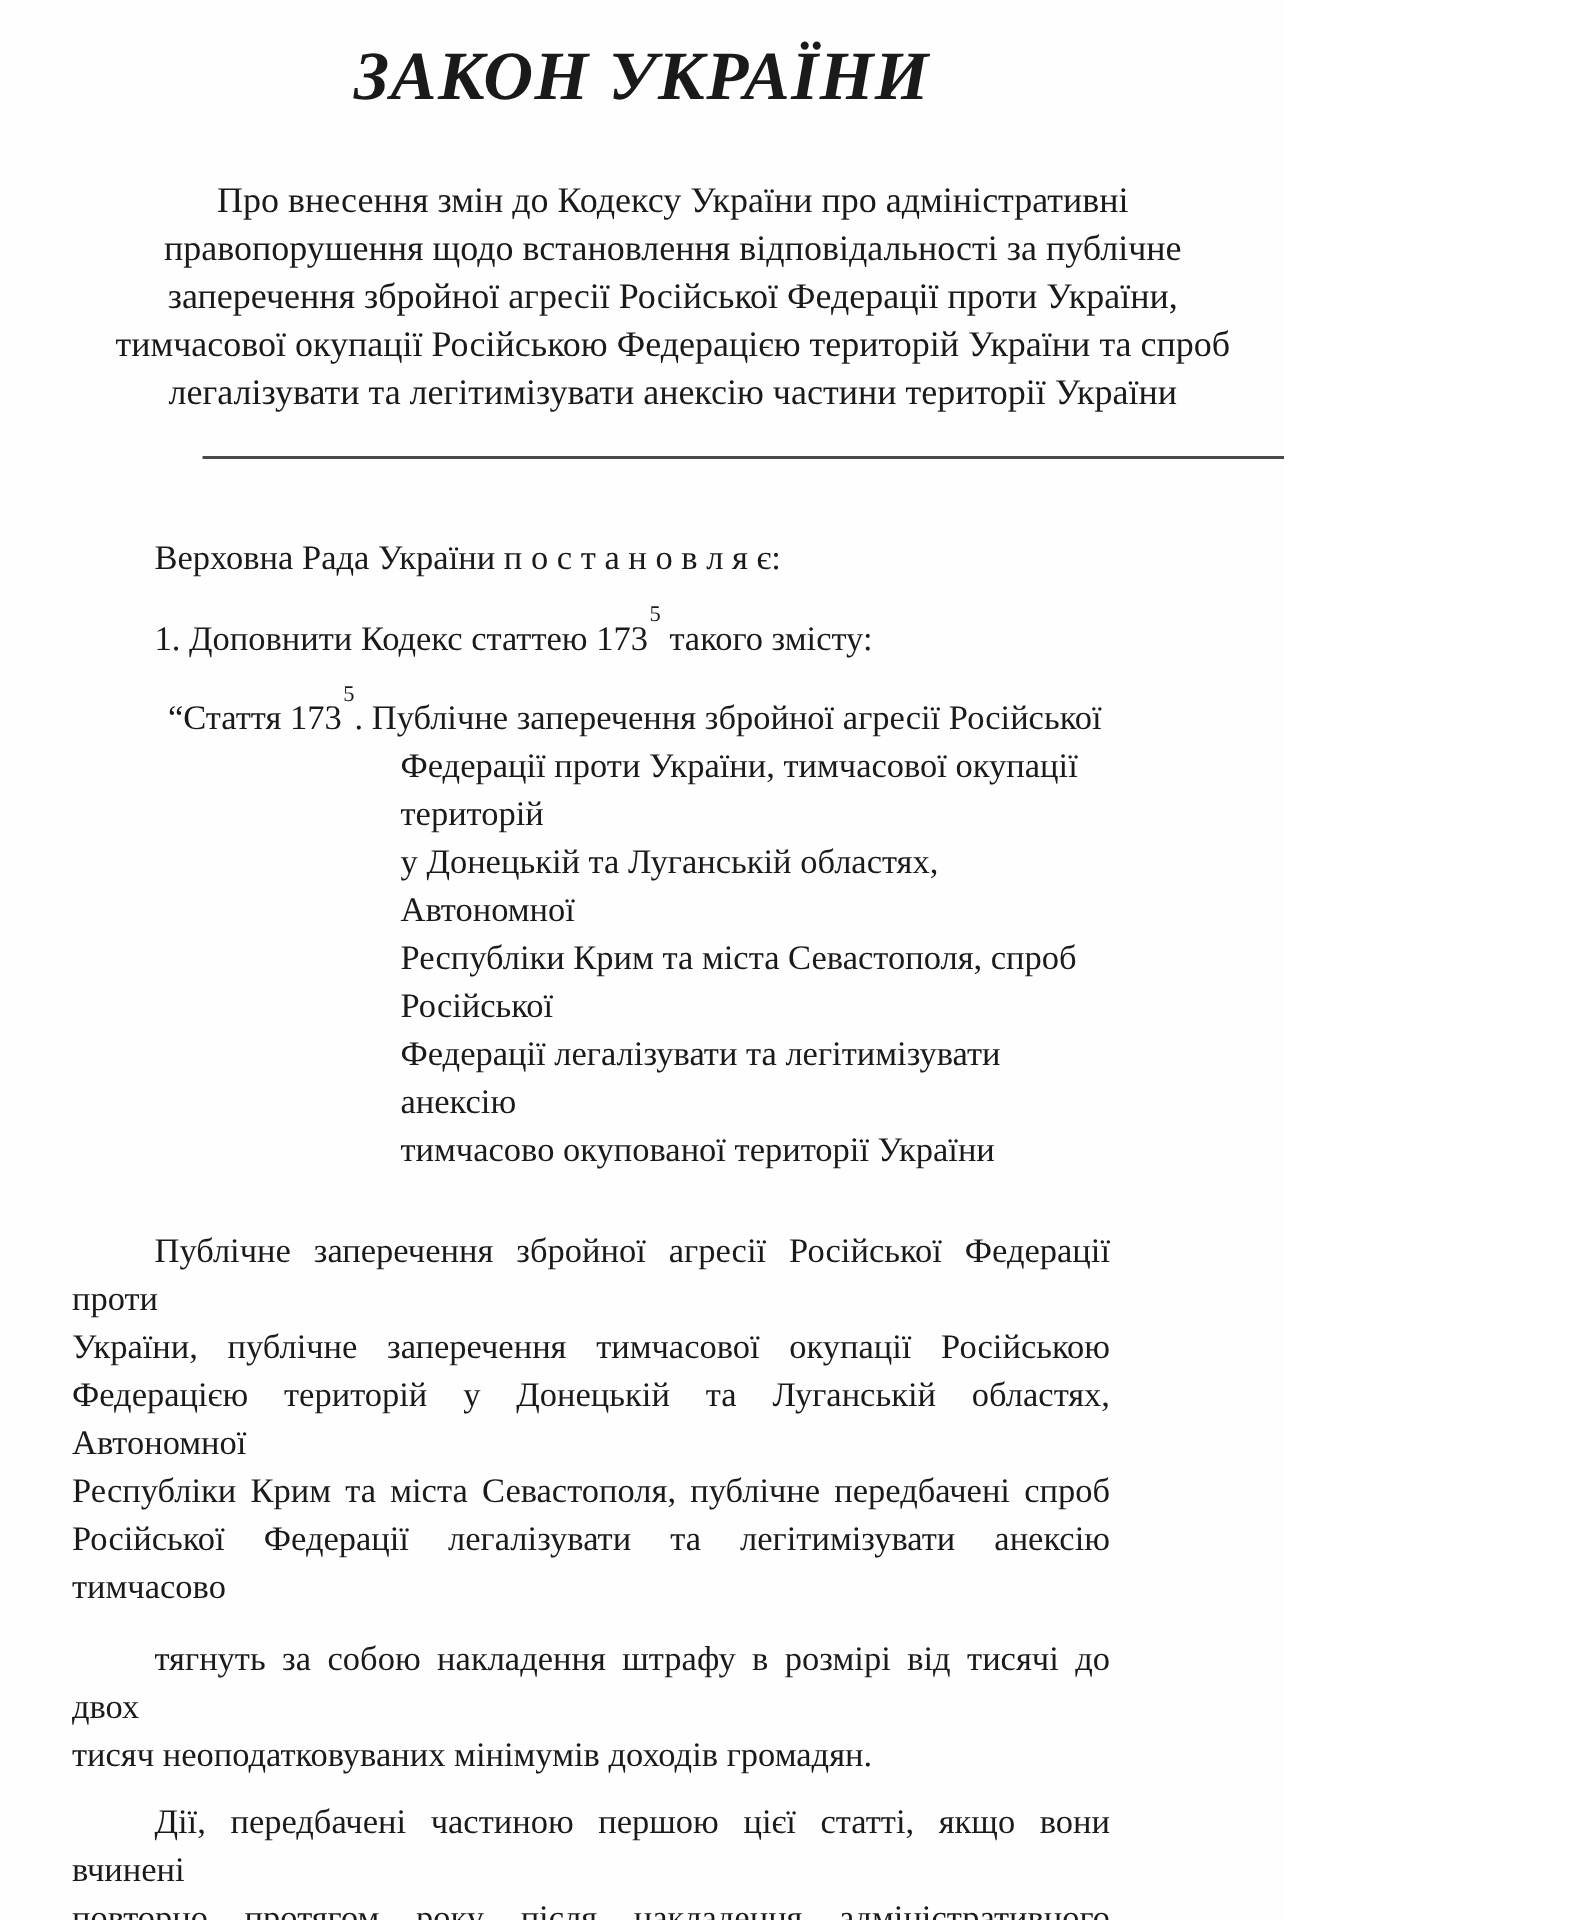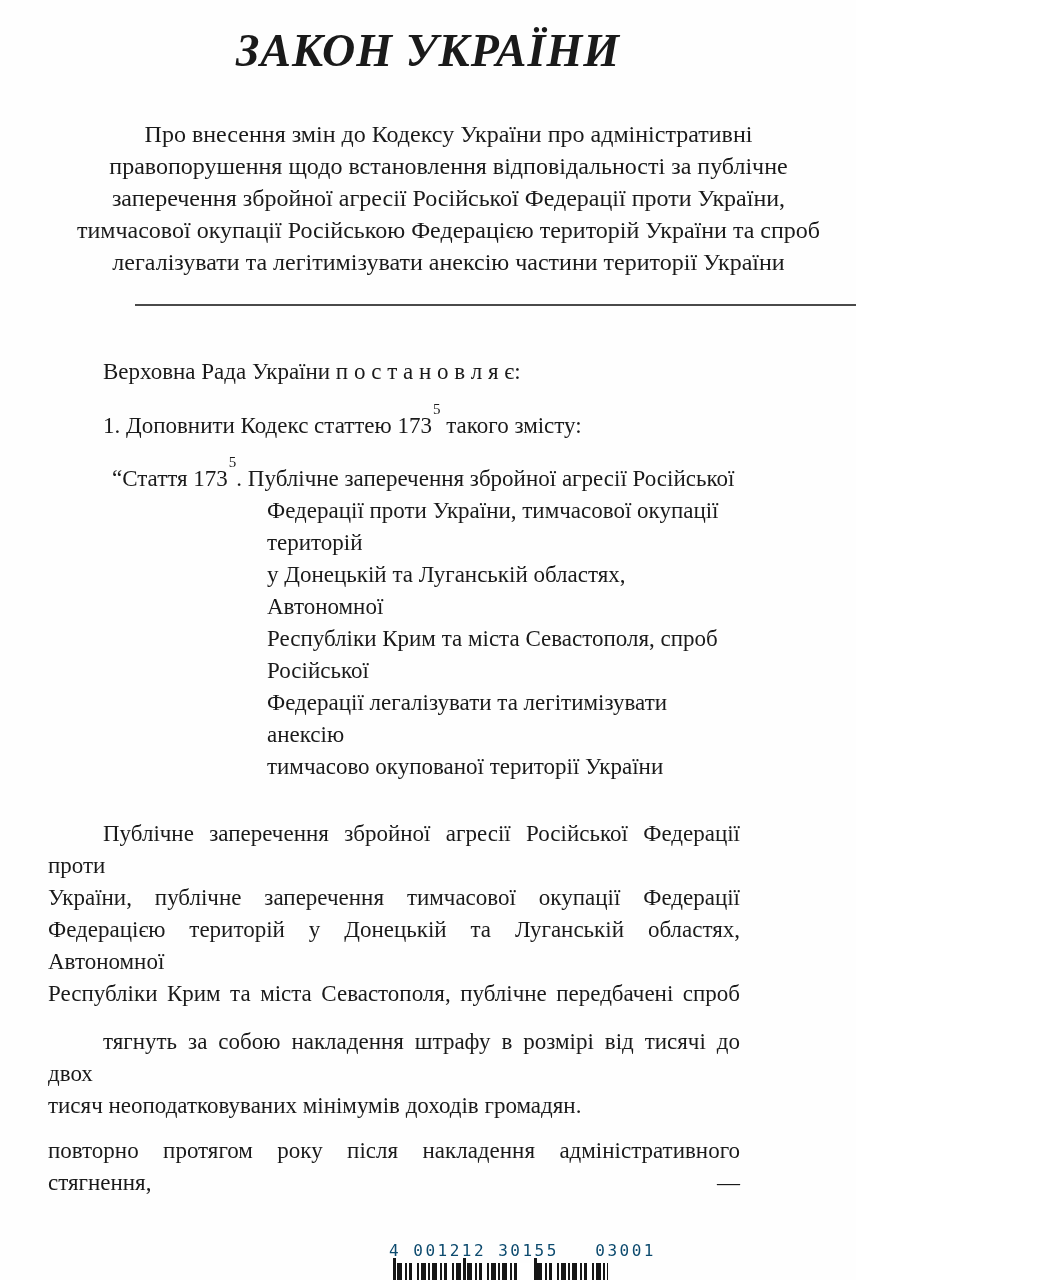--- a/index.html
+++ b/index.html
@@ -119,31 +119,33 @@
       </div>
       <div class="ln cont">Федерації проти України, тимчасової окупації територій</div>
       <div class="ln cont">у Донецькій та Луганській областях, Автономної</div>
       <div class="ln cont">Республіки Крим та міста Севастополя, спроб Російської</div>
       <div class="ln cont">Федерації легалізувати та легітимізувати анексію</div>
       <div class="ln cont">тимчасово окупованої території України</div>
     </div>
 
     <div class="part1">
       <div class="ln ind just">Публічне заперечення збройної агресії Російської Федерації проти</div>
-      <div class="ln just">України, публічне заперечення тимчасової окупації Федерації</div>
+      <div class="ln just">України, публічне заперечення тимчасової окупації Російською</div>
       <div class="ln just">Федерацією територій у Донецькій та Луганській областях, Автономної</div>
       <div class="ln just">Республіки Крим та міста Севастополя, публічне передбачені спроб</div>
+      <div class="ln just">Російської Федерації легалізувати та легітимізувати анексію тимчасово</div>
     </div>
 
     <div class="sanction">
       <div class="ln ind just">тягнуть за собою накладення штрафу в розмірі від тисячі до двох</div>
       <div class="ln">тисяч неоподатковуваних мінімумів доходів громадян.</div>
     </div>
 
     <div class="part2">
+      <div class="ln ind just">Дії, передбачені частиною першою цієї статті, якщо вони вчинені</div>
       <div class="ln just">повторно протягом року після накладення адміністративного стягнення, —</div>
     </div>
 
   </div>
 
   <div class="barcode">
     <div class="bc-digits">4 001212 30155   03001</div>
     <div class="bc-bars">
       <span class="bc-guard g1"></span>
       <span class="bc-guard g2"></span>

